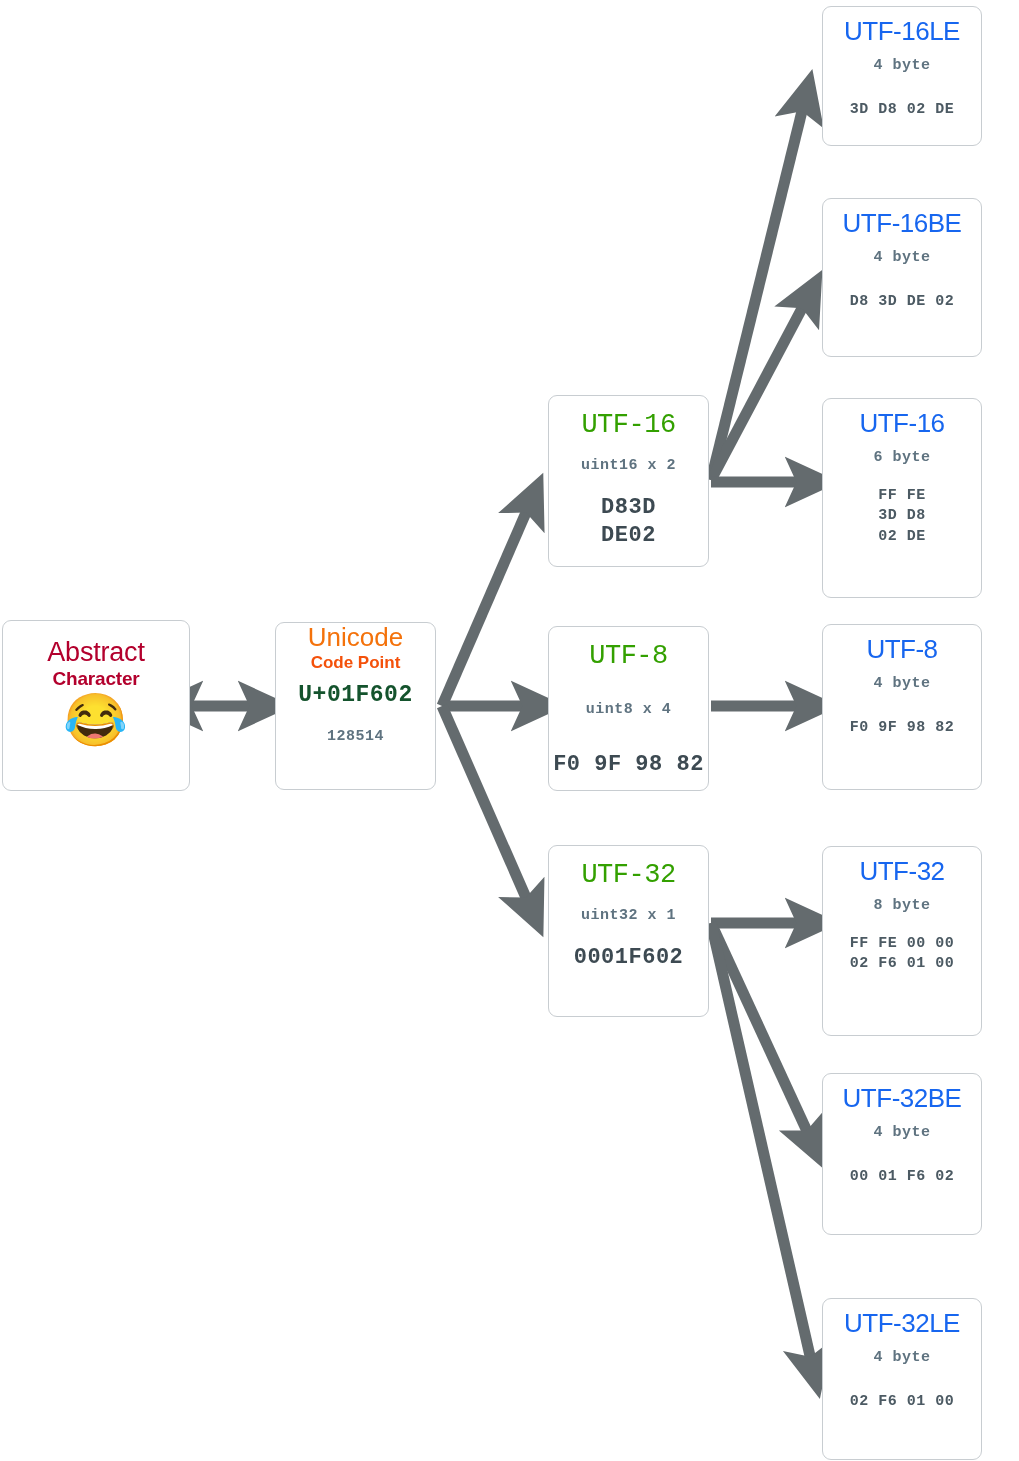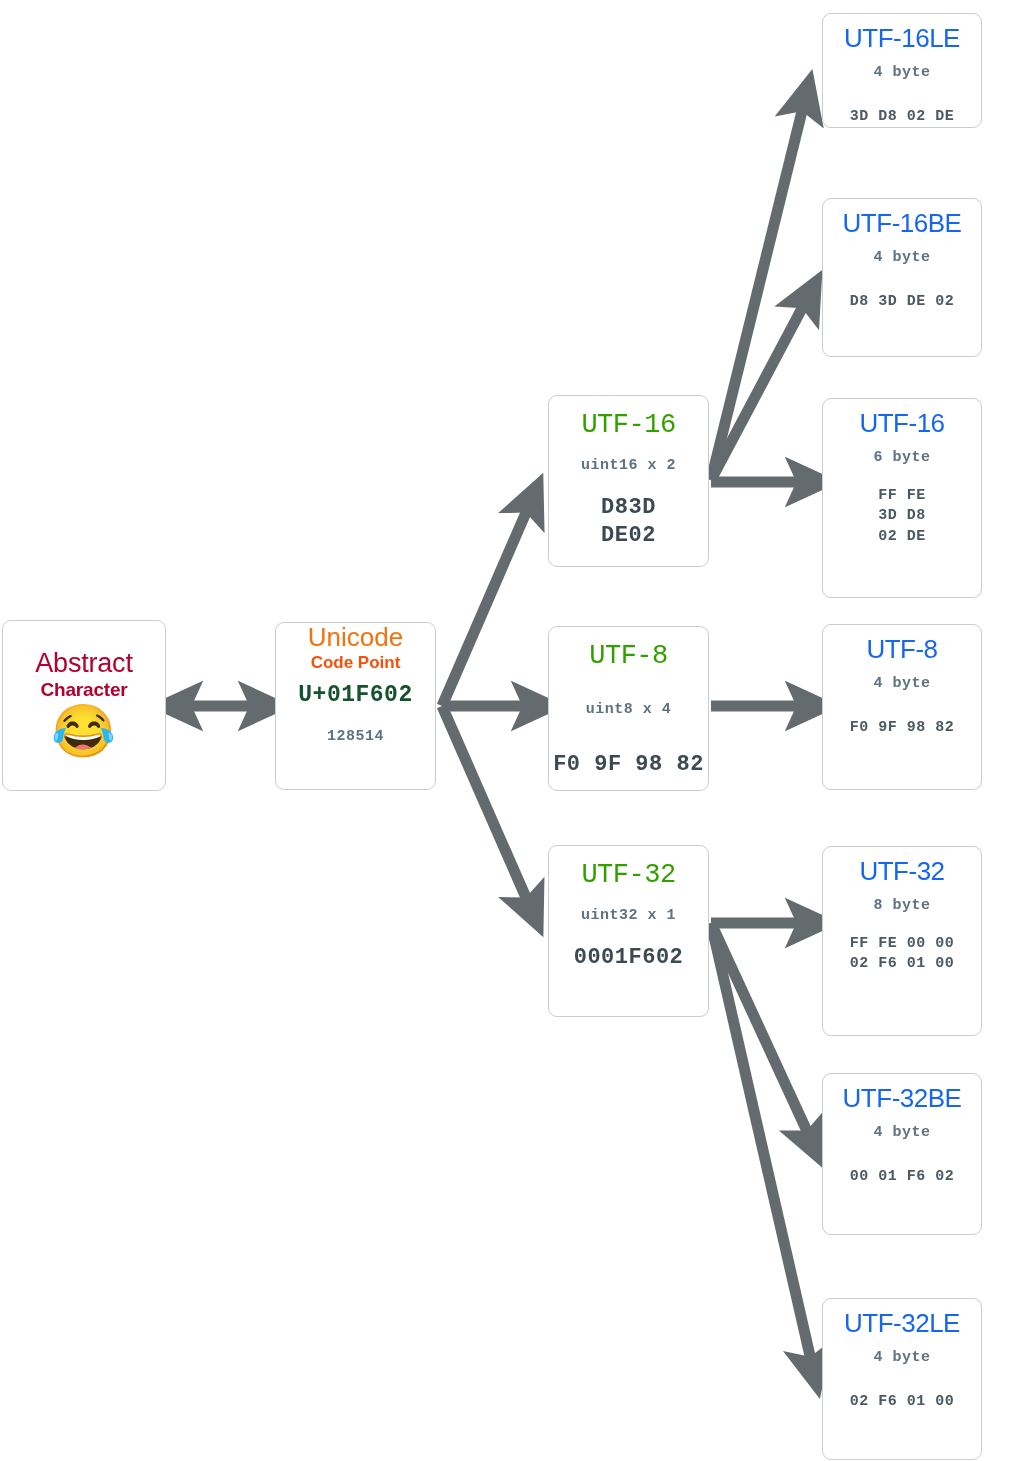--- a/index.html
+++ b/index.html
@@ -31,21 +31,21 @@
     background: #ffffff;
     border: 1.6px solid #c8cdd1;
     border-radius: 9px;
     display: flex;
     flex-direction: column;
     align-items: center;
     text-align: center;
     z-index: 3;
   }
   
-  .node-abstract { left: 2px; top: 620px; width: 164px; height: 171px; justify-content: flex-start; padding-top: 28px; }
+  .node-abstract { left: 2px; top: 620px; width: 188px; height: 171px; justify-content: flex-start; padding-top: 17px; }
   .title-abstract {
     font-family: "Liberation Sans", sans-serif;
     font-size: 27px;
     color: #b3002d;
     line-height: 1.05;
     letter-spacing: -0.2px;
   }
   .sub-abstract {
     font-family: "Liberation Sans", sans-serif;
     font-size: 19px;
@@ -115,21 +115,21 @@
     font-size: 22px;
     font-weight: bold;
     color: #3d4a52;
     margin-top: 20px;
     line-height: 1.28;
     letter-spacing: 0.5px;
     white-space: pre-line;
   }
   
   .node-right { left: 822px; width: 160px; }
-  .node-right-16le { top: 13px;    height: 115px; }
+  .node-right-16le { top: 6px;    height: 140px; }
   .node-right-16be { top: 198px;  height: 159px; }
   .node-right-16   { top: 398px;  height: 200px; }
   .node-right-8    { top: 624px;  height: 166px; }
   .node-right-32   { top: 846px;  height: 190px; }
   .node-right-32be { top: 1073px; height: 162px; }
   .node-right-32le { top: 1298px; height: 162px; }
   .title-right {
     font-family: "Liberation Sans", sans-serif;
     font-size: 26px;
     color: #1766ef;

